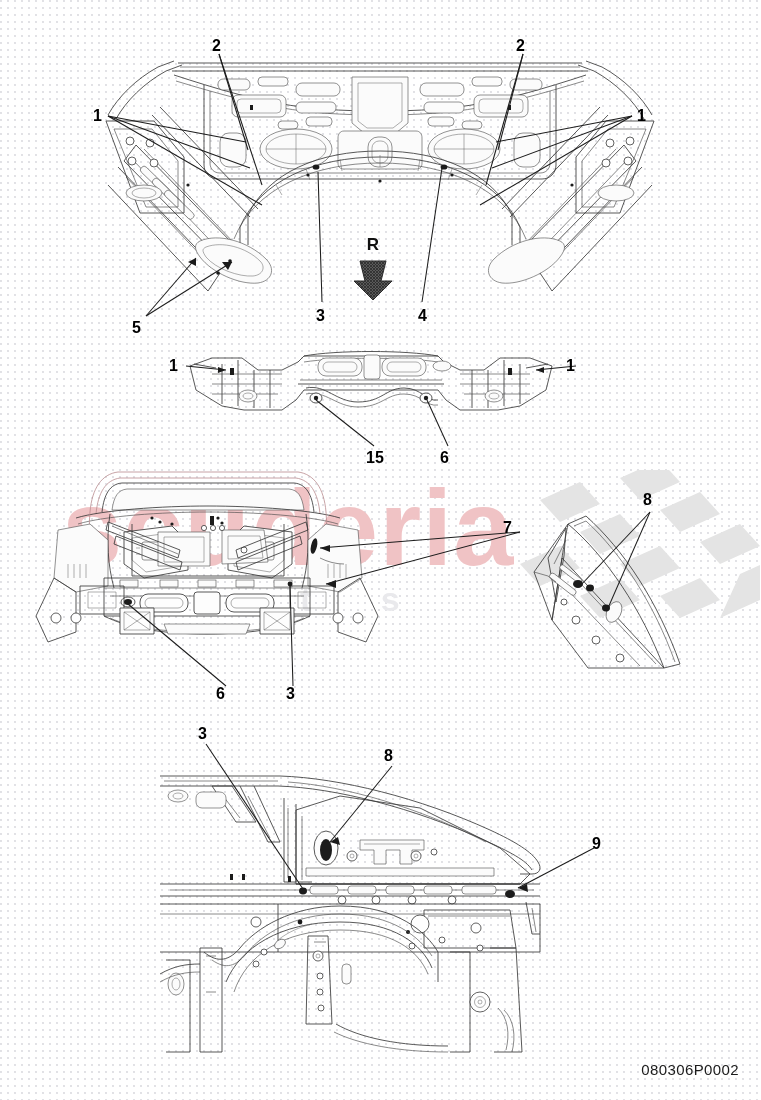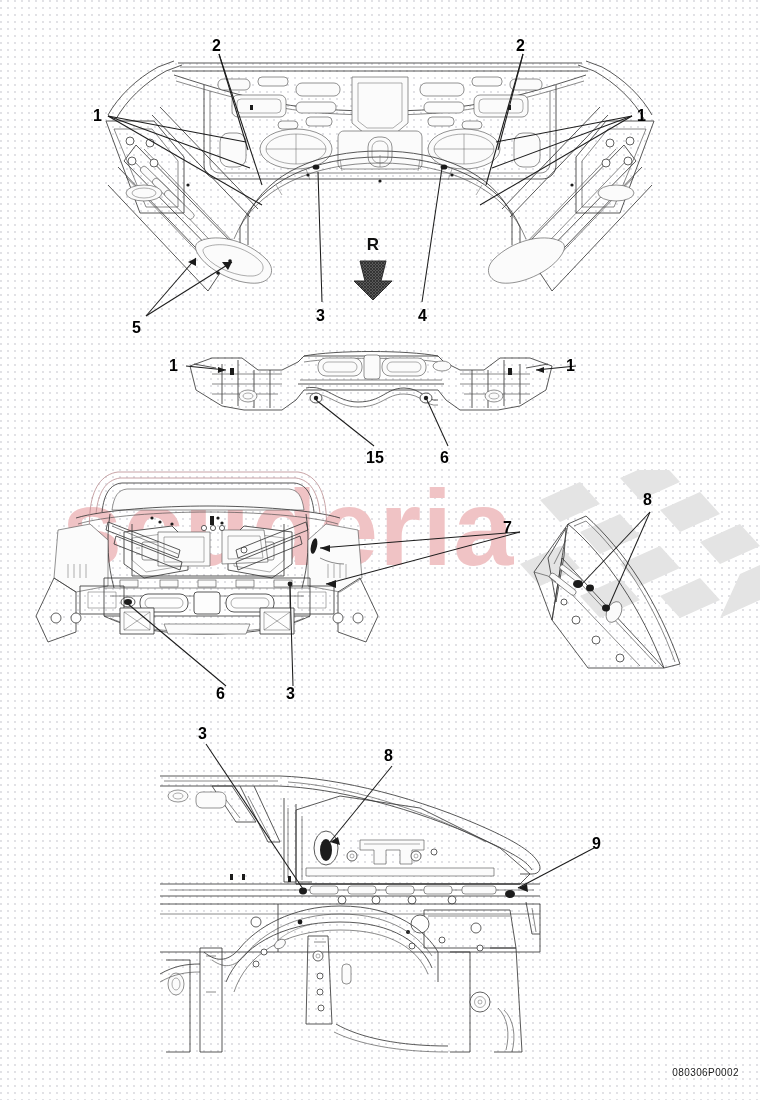--- a/index.html
+++ b/index.html
@@ -99,21 +99,21 @@
     font-weight: bold;
     color: #111;
     line-height: 1;
     margin-bottom: 4px;
   }
   
   #ref-code {
     position: absolute;
     right: 22px;
     bottom: 22px;
-    font-size: 10px;
+    font-size: 15px;
     color: #1b1b1b;
     letter-spacing: 0.4px;
     z-index: 9;
   }
 </style>
 </head>
 <body>
 
 <div id="page">
 
@@ -127,20 +127,21 @@
         <polygon points="108,94 148,76 168,98 128,116"></polygon>
         <polygon points="188,72 228,54 248,76 208,94"></polygon>
         <polygon points="148,126 188,108 208,130 168,148"></polygon>
         <polygon points="8,94 48,76 68,98 28,116"></polygon>
         <polygon points="68,126 108,108 128,130 88,148"></polygon>
         <polygon points="228,104 248,95 248,130 208,148"></polygon>
       </g>
     </svg>
   </div>
   <div id="wm-text">scuderia</div>
+  <div id="wm-sub">t s</div>
 
   <div class="panel" style="left:100px; top:45px;">
     <svg viewBox="0 0 560 280" width="560" height="280">
 
       <path class="ln" d="M8,70 C18,52 36,34 58,22 L74,16"></path>
       <path class="ln" d="M16,74 C26,56 44,38 66,26 L82,20"></path>
       <path class="ln" d="M552,70 C542,52 524,34 502,22 L486,16"></path>
       <path class="ln" d="M544,74 C534,56 516,38 494,26 L478,20"></path>
 
       <path class="ln" d="M78,18 L482,18"></path>

